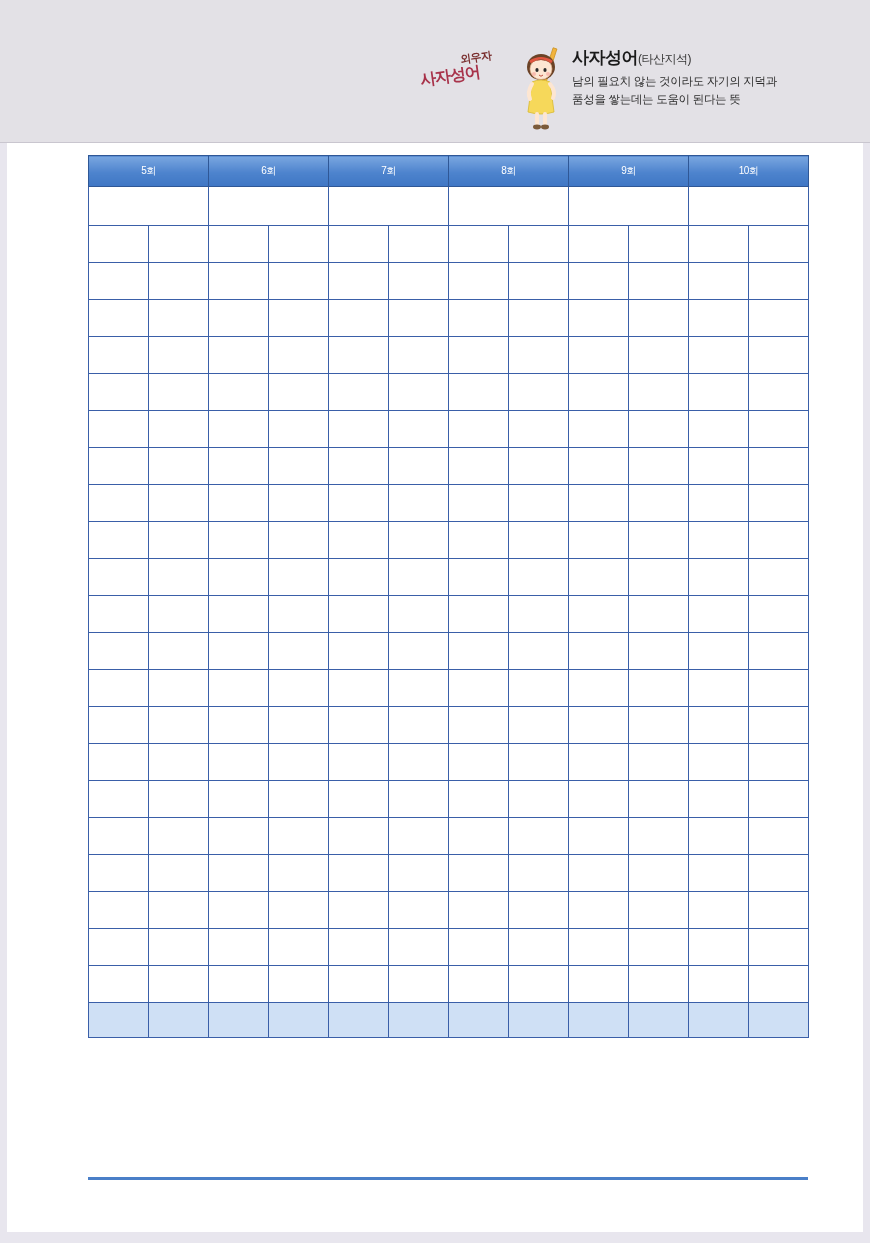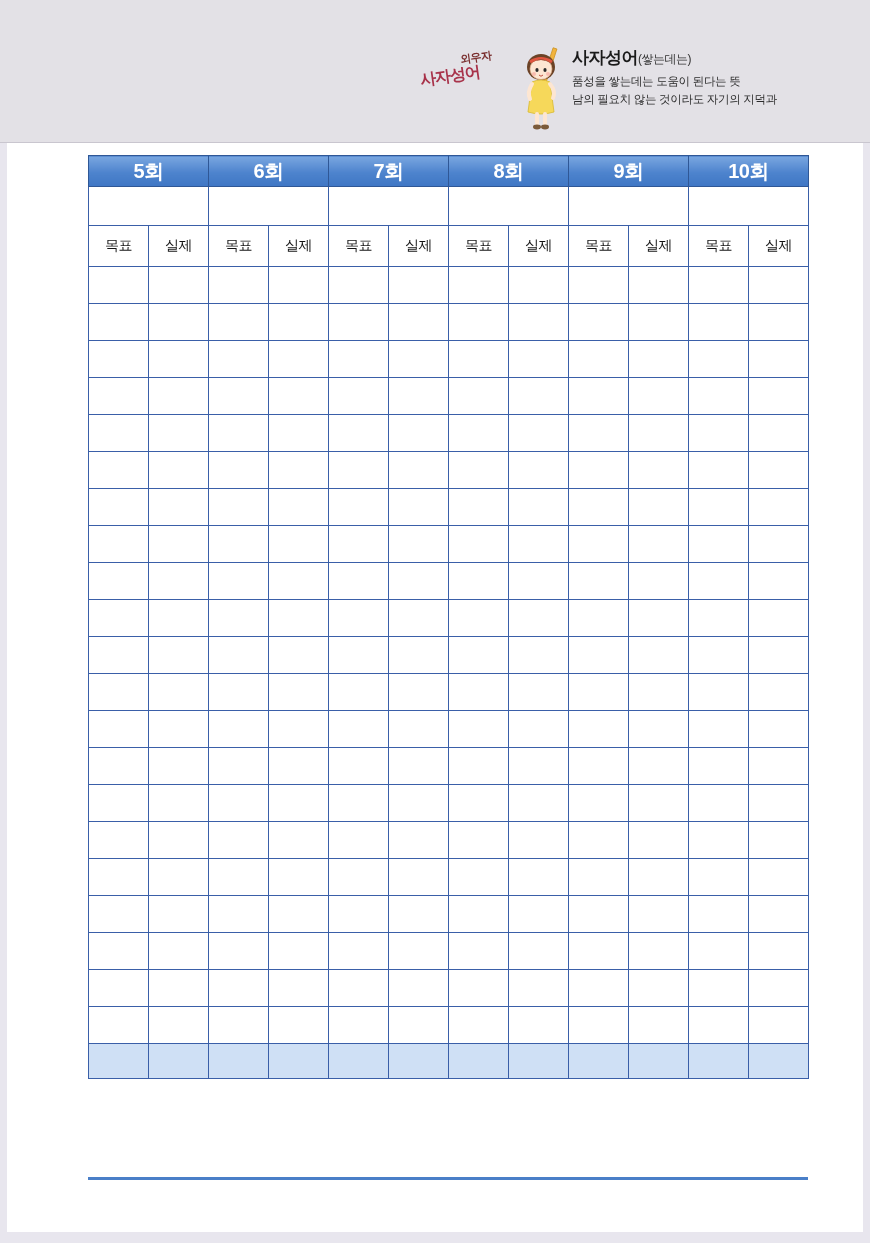--- a/index.html
+++ b/index.html
@@ -134,22 +134,22 @@
     font-size: 13px;
     color: #111;
     background: #ffffff;
   }
   
   tr.round-row td {
     height: 30px;
     background: #5b8fd4;
     background: linear-gradient(to bottom, #79a6e0 0%, #4d83cd 55%, #3f76c4 100%);
     color: #ffffff;
-    font-weight: bold;
-    font-size: 20px;
+    font-weight: normal;
+    font-size: 10px;
     border: 1px solid #2f5796;
     letter-spacing: -0.5px;
   }
   tr.blank-row td {
     height: 38px;
   }
   tr.label-row td {
     height: 40px;
     font-size: 14px;
     letter-spacing: -0.5px;
@@ -217,25 +217,25 @@
           <rect x="23" y="70" width="4" height="14" rx="2" fill="#fde6d2"></rect>
           <rect x="31" y="70" width="4" height="14" rx="2" fill="#fde6d2"></rect>
 
           <ellipse cx="25" cy="85" rx="4" ry="2.4" fill="#7b5a3a"></ellipse>
           <ellipse cx="33" cy="85" rx="4" ry="2.4" fill="#7b5a3a"></ellipse>
         </svg>
       </div>
 
       <div class="title-block">
         <div class="title-main">
-          <span>사자성어</span><span class="hanja">(쌓는데는)</span>
+          <span>사자성어</span><span class="hanja">(타산지석)</span>
         </div>
         <div class="title-desc">
+          <div>남의 필요치 않는 것이라도 자기의 지덕과</div>
           <div>품성을 쌓는데는 도움이 된다는 뜻</div>
-          <div>남의 필요치 않는 것이라도 자기의 지덕과</div>
         </div>
       </div>
 
     </div>
   </div>
 
   <div class="sheet">
     <table class="grid">
       <colgroup>
         <col style="width:60px">
@@ -261,34 +261,20 @@
             <td colspan="2">10회</td>
           </tr>
           <tr class="blank-row">
             <td colspan="2"></td>
             <td colspan="2"></td>
             <td colspan="2"></td>
             <td colspan="2"></td>
             <td colspan="2"></td>
             <td colspan="2"></td>
           </tr>
-          <tr class="label-row">
-            <td>목표</td>
-            <td>실제</td>
-            <td>목표</td>
-            <td>실제</td>
-            <td>목표</td>
-            <td>실제</td>
-            <td>목표</td>
-            <td>실제</td>
-            <td>목표</td>
-            <td>실제</td>
-            <td>목표</td>
-            <td>실제</td>
-          </tr>
           <tr class="data-row">
             <td></td>
             <td></td>
             <td></td>
             <td></td>
             <td></td>
             <td></td>
             <td></td>
             <td></td>
             <td></td>

